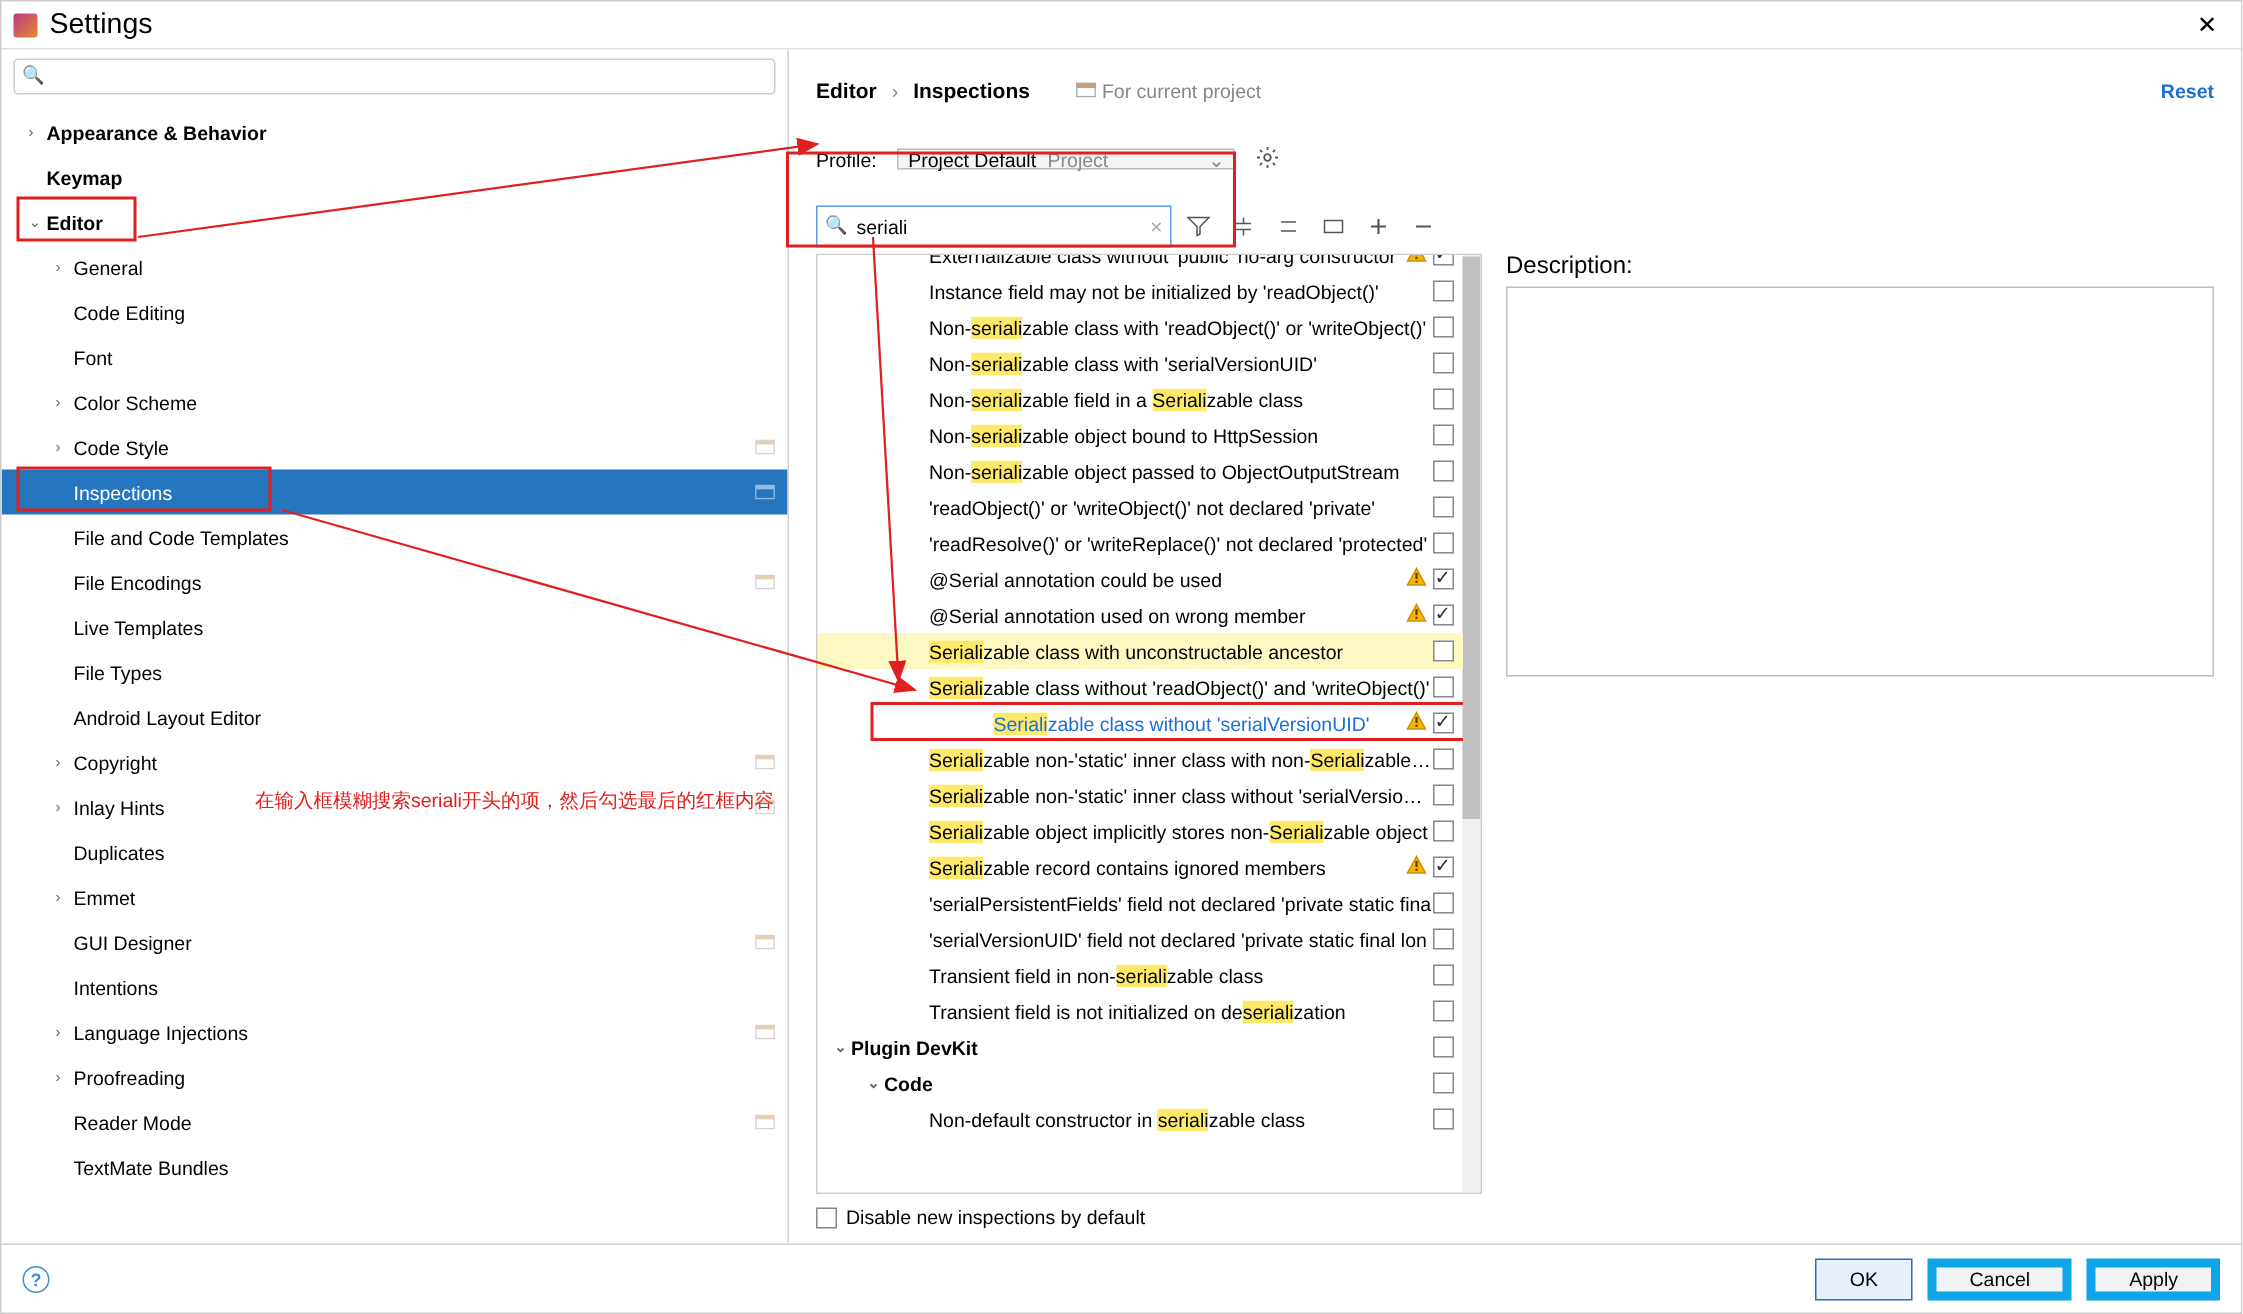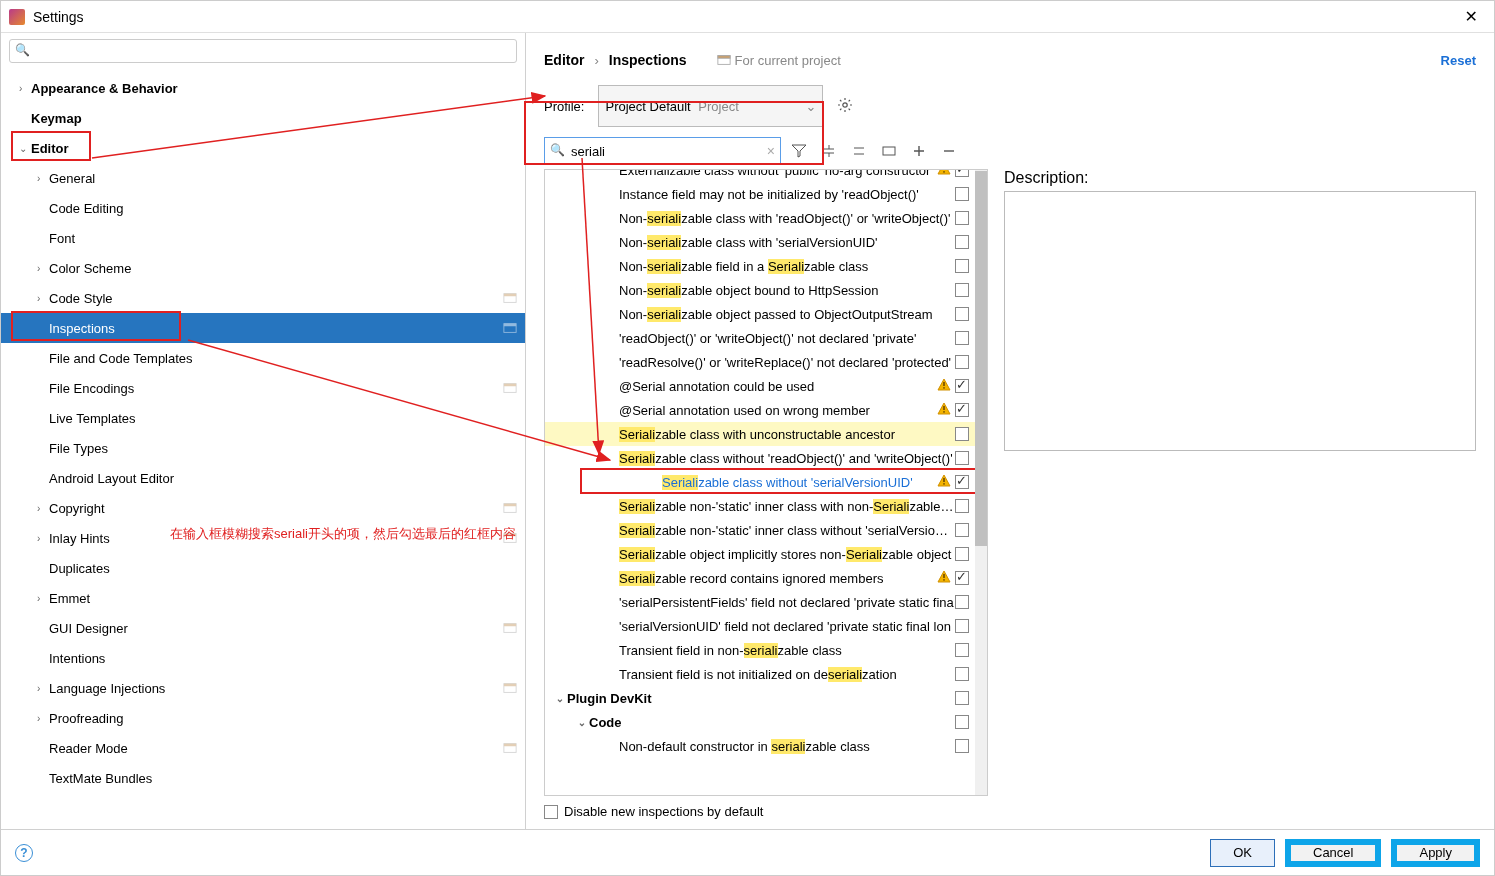--- a/index.html
+++ b/index.html
@@ -1,20 +1,20 @@
 <!DOCTYPE html>
 <html><head>
 <meta charset="utf-8">
 <style>
 * { box-sizing: border-box; margin: 0; padding: 0; }
 body { font-family: "Segoe UI", Arial, sans-serif; font-size: 13px; color: #000; background: #fff; width: 1495px; height: 876px; overflow: hidden; position: relative; }
 .window { width: 100%; height: 100%; display: flex; flex-direction: column; border: 1px solid #ccc; }
 .titlebar { height: 32px; display: flex; align-items: center; padding: 0 8px; border-bottom: 1px solid #e0e0e0; }
 .titlebar .appicon { width: 16px; height: 16px; background: linear-gradient(135deg,#b93a8a,#e68a2e); margin-right: 8px; border-radius: 2px; }
-.titlebar .title { flex: 1; font-size: 14px; }
+.titlebar .title { flex: 1; font-size: 19px; }
 .titlebar .closebtn { font-size: 16px; cursor: pointer; padding: 4px 8px; }
 .body { flex: 1; display: flex; overflow: hidden; }
 .sidebar { width: 525px; border-right: 1px solid #d0d0d0; display: flex; flex-direction: column; }
 .sidebar-search { padding: 6px 8px; }
 .sidebar-search input { width: 100%; height: 24px; border: 1px solid #ccc; border-radius: 3px; padding: 0 22px 0 22px; font-size: 13px; background: #fff; }
 .sidebar-search { position: relative; }
 .sidebar-search .mag { position: absolute; left: 14px; top: 10px; color: #888; font-size: 12px; }
 .tree { flex: 1; overflow-y: auto; padding-top: 4px; }
 .tree-item { height: 30px; display: flex; align-items: center; padding-left: 18px; cursor: pointer; position: relative; }
 .tree-item.depth1 { padding-left: 36px; }
@@ -28,21 +28,21 @@
 
 .main { flex: 1; display: flex; flex-direction: column; padding: 12px 18px 0 18px; position: relative; }
 .breadcrumb { display: flex; align-items: center; height: 30px; }
 .breadcrumb .crumb { font-weight: 700; font-size: 14px; }
 .breadcrumb .sep { margin: 0 10px; color: #888; }
 .breadcrumb .proj { color: #888; margin-left: 30px; display: flex; align-items: center; gap: 4px; }
 .breadcrumb .proj svg { width: 14px; height: 14px; }
 .breadcrumb .reset { margin-left: auto; color: #1a6fd6; font-weight: 700; cursor: pointer; }
 .profile-row { display: flex; align-items: center; gap: 14px; margin-top: 16px; height: 30px; }
 .profile-row .plabel { font-size: 13px; }
-.profile-row select, .profile-row .combo { width: 225px; height: 42px; border: 1px solid #bbb; background: #f5f5f5; padding: 0 6px; font-size: 13px; display: flex; align-items: center; justify-content: space-between; }
+.profile-row select, .profile-row .combo { width: 225px; height: 14px; border: 1px solid #bbb; background: #f5f5f5; padding: 0 6px; font-size: 13px; display: flex; align-items: center; justify-content: space-between; }
 .profile-row .combo .gray { color: #888; margin-left: 4px; }
 .profile-row .gear { cursor: pointer; color: #555; }
 .profile-row .gear svg { width: 16px; height: 16px; }
 
 .search-tool-row { display: flex; align-items: center; gap: 6px; margin-top: 14px; height: 32px; }
 .insp-search { position: relative; width: 237px; }
 .insp-search input { width: 100%; height: 28px; border: 1px solid #5a9de8; padding: 0 24px 0 26px; font-size: 13px; }
 .insp-search .mag { position: absolute; left: 6px; top: 6px; color: #888; font-size: 12px; }
 .insp-search .clr { position: absolute; right: 6px; top: 6px; color: #aaa; font-size: 14px; cursor: pointer; }
 .tool-btn { width: 24px; height: 24px; display: flex; align-items: center; justify-content: center; cursor: pointer; color: #555; }

